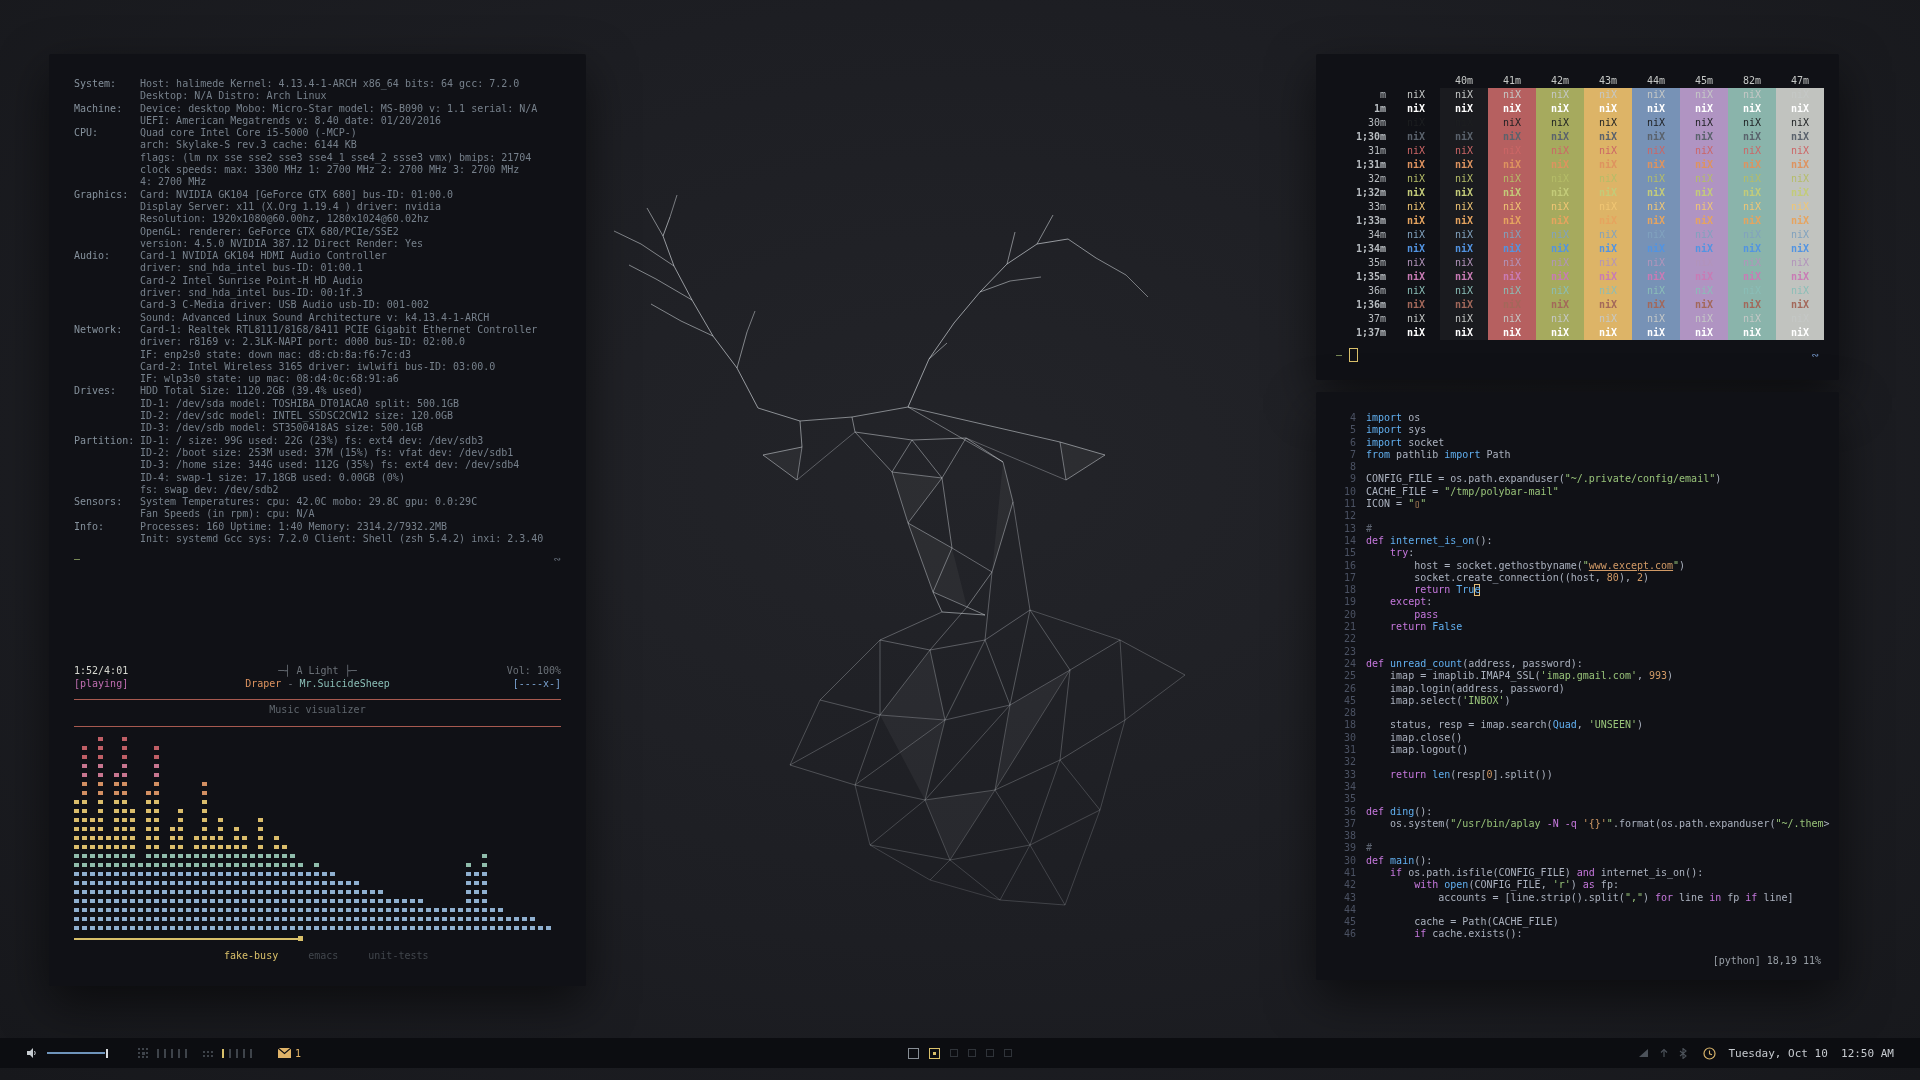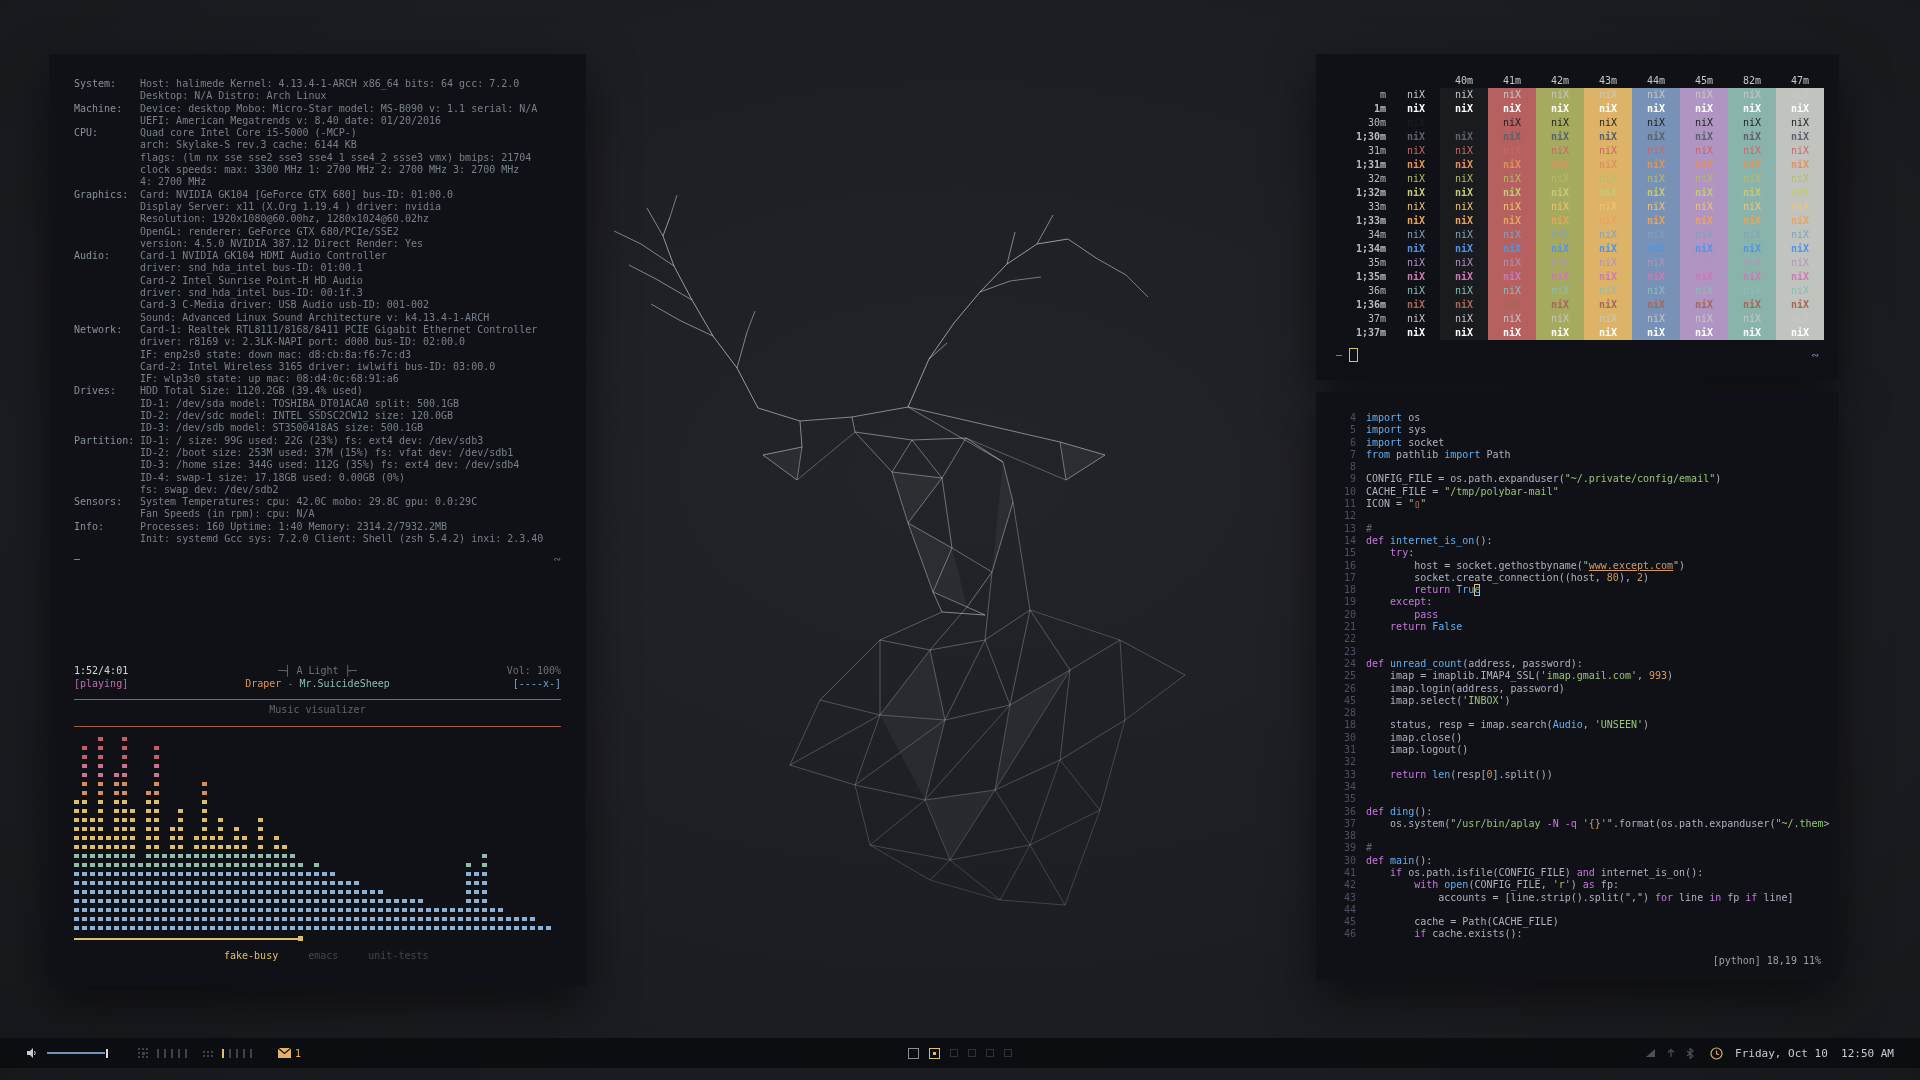--- a/index.html
+++ b/index.html
@@ -1187,21 +1187,21 @@
         <div class="ed-line"><span class="ed-num">19</span><span class="tk-d">    </span><span class="tk-k">except</span><span class="tk-d">:</span></div>
         <div class="ed-line"><span class="ed-num">20</span><span class="tk-d">        </span><span class="tk-k">pass</span></div>
         <div class="ed-line"><span class="ed-num">21</span><span class="tk-d">    </span><span class="tk-k">return</span><span class="tk-d"> </span><span class="tk-b">False</span></div>
         <div class="ed-line"><span class="ed-num">22</span></div>
         <div class="ed-line"><span class="ed-num">23</span></div>
         <div class="ed-line"><span class="ed-num">24</span><span class="tk-k">def</span><span class="tk-d"> </span><span class="tk-b">unread_count</span><span class="tk-d">(address, password):</span></div>
         <div class="ed-line"><span class="ed-num">25</span><span class="tk-d">    imap = imaplib.IMAP4_SSL(</span><span class="tk-s">'imap.gmail.com'</span><span class="tk-d">, </span><span class="tk-n">993</span><span class="tk-d">)</span></div>
         <div class="ed-line"><span class="ed-num">26</span><span class="tk-d">    imap.login(address, password)</span></div>
         <div class="ed-line"><span class="ed-num">45</span><span class="tk-d">    imap.select(</span><span class="tk-s">'INBOX'</span><span class="tk-d">)</span></div>
         <div class="ed-line"><span class="ed-num">28</span></div>
-        <div class="ed-line"><span class="ed-num">18</span><span class="tk-d">    status, resp = imap.search(</span><span class="tk-b">Audio</span><span class="tk-d">, </span><span class="tk-s">'UNSEEN'</span><span class="tk-d">)</span></div>
+        <div class="ed-line"><span class="ed-num">18</span><span class="tk-d">    status, resp = imap.search(</span><span class="tk-b">Quad</span><span class="tk-d">, </span><span class="tk-s">'UNSEEN'</span><span class="tk-d">)</span></div>
         <div class="ed-line"><span class="ed-num">30</span><span class="tk-d">    imap.close()</span></div>
         <div class="ed-line"><span class="ed-num">31</span><span class="tk-d">    imap.logout()</span></div>
         <div class="ed-line"><span class="ed-num">32</span></div>
         <div class="ed-line"><span class="ed-num">33</span><span class="tk-d">    </span><span class="tk-k">return</span><span class="tk-d"> </span><span class="tk-b">len</span><span class="tk-d">(resp[</span><span class="tk-n">0</span><span class="tk-d">].split())</span></div>
         <div class="ed-line"><span class="ed-num">34</span></div>
         <div class="ed-line"><span class="ed-num">35</span></div>
         <div class="ed-line"><span class="ed-num">36</span><span class="tk-k">def</span><span class="tk-d"> </span><span class="tk-b">ding</span><span class="tk-d">():</span></div>
         <div class="ed-line"><span class="ed-num">37</span><span class="tk-d">    os.system(</span><span class="tk-s">"/usr/bin/aplay </span><span class="tk-k">-N -q </span><span class="tk-n">'{}'</span><span class="tk-s">"</span><span class="tk-d">.format(os.path.expanduser(</span><span class="tk-s">"~/.them</span><span class="tk-d">&gt;</span></div>
         <div class="ed-line"><span class="ed-num">38</span></div>
         <div class="ed-line"><span class="ed-num">39</span><span class="tk-g">#</span></div>
@@ -1292,16 +1292,16 @@
             <path d="M2,4.5 L5,1.5 L8,4.5"></path>
           </g>
         </svg>
       <svg width="8" height="11" viewBox="0 0 8 11">
           <path d="M1,3 L7,8 L4,10.5 L4,0.5 L7,3 L1,8" stroke="#4c525a" stroke-width="1.1" fill="none"></path>
         </svg>
       <svg width="13" height="13" viewBox="0 0 13 13" style="margin-left:6px">
         <circle cx="6.5" cy="6.5" r="5.5" fill="none" stroke="#d9b46a" stroke-width="1.2"></circle>
         <path d="M6.5,3.5 L6.5,6.8 L9,7.8" stroke="#d9b46a" stroke-width="1.1" fill="none"></path>
       </svg>
-      <span class="date">Friday, Oct 10  12:50 AM</span>
+      <span class="date">Tuesday, Oct 10  12:50 AM</span>
     </div>
   </footer>
 </div>
 
 </body></html>

